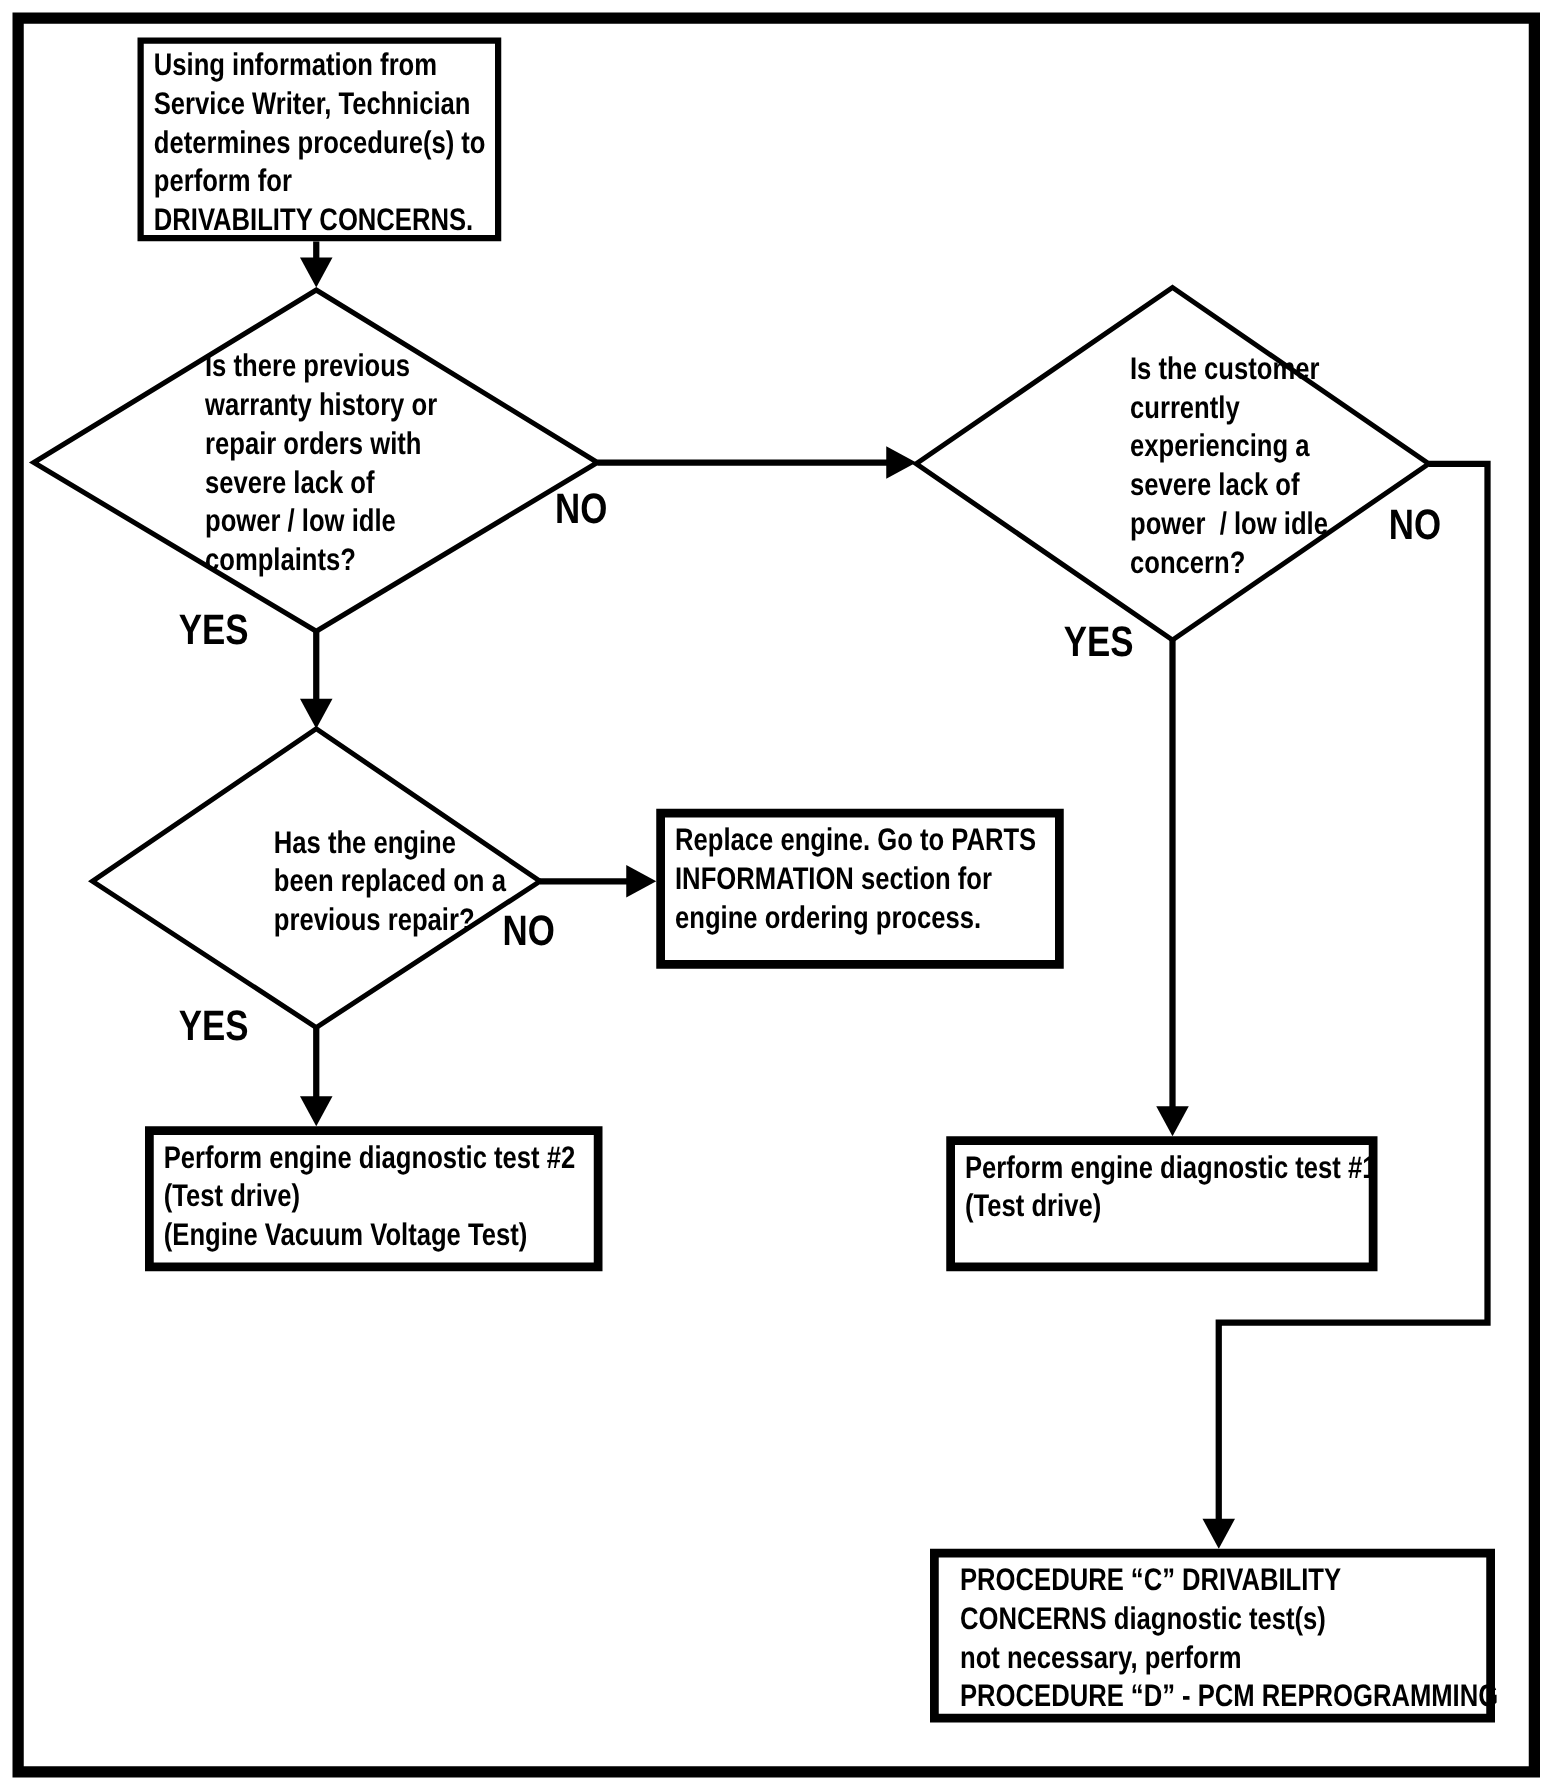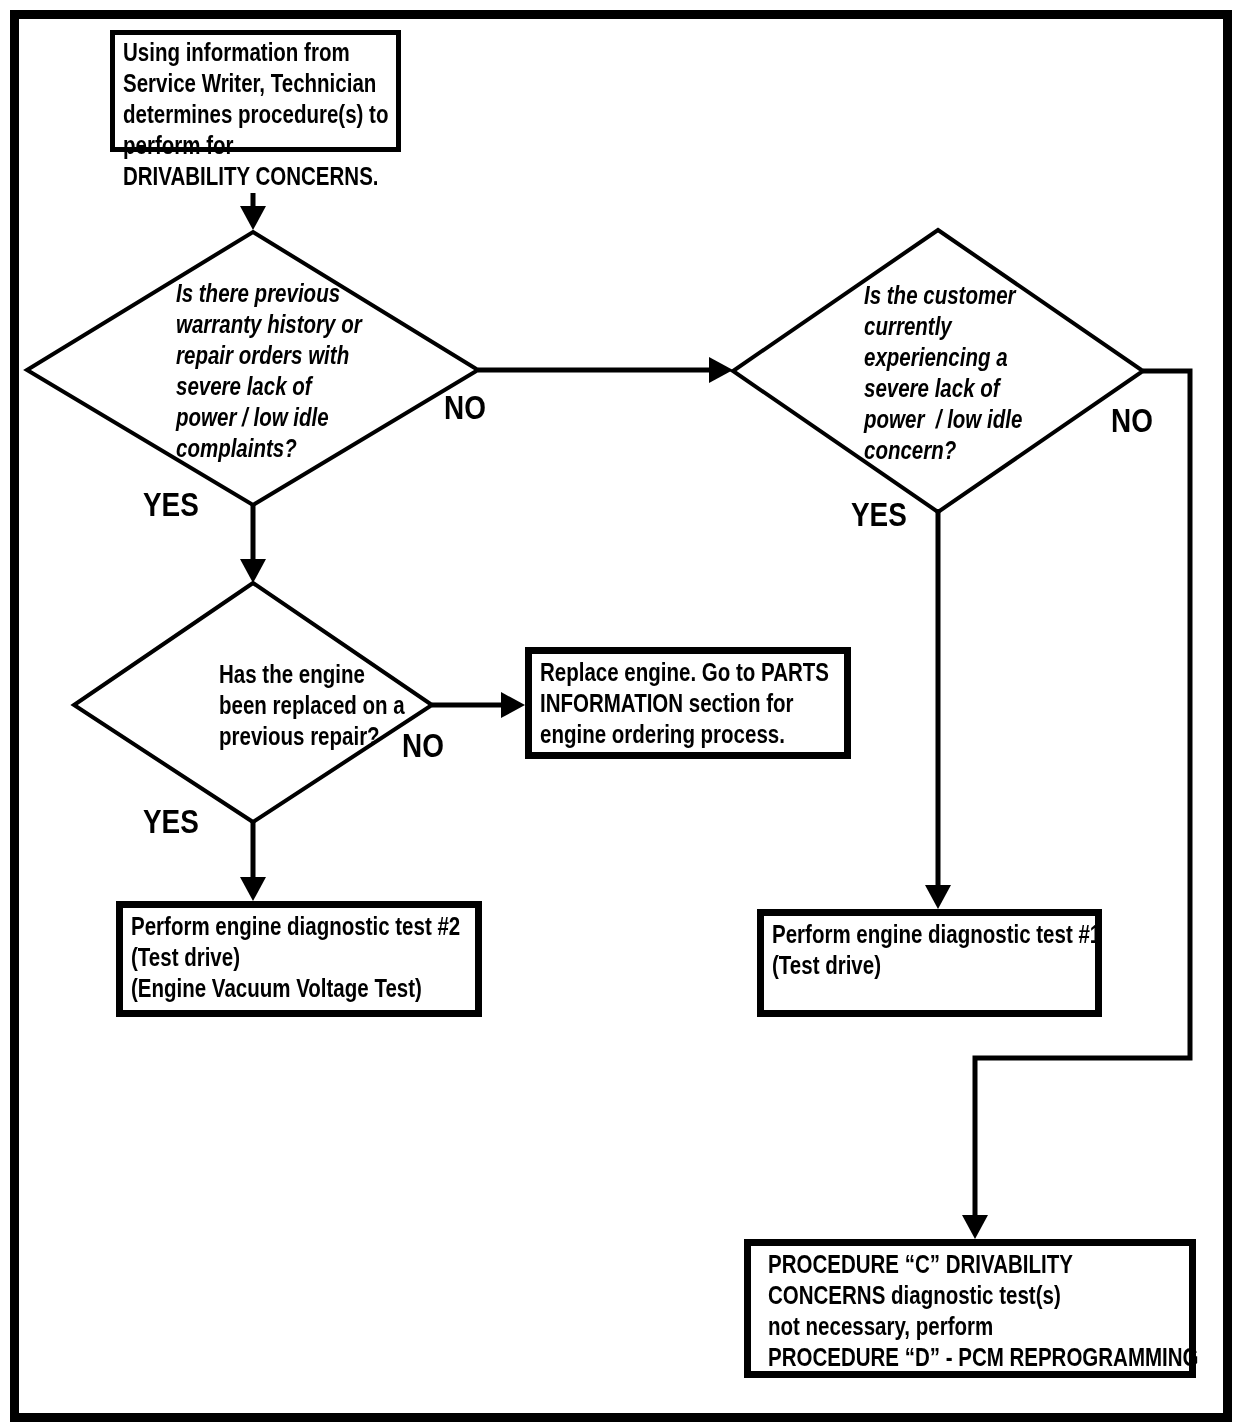--- a/index.html
+++ b/index.html
@@ -34,28 +34,28 @@
     position: absolute;
     font-size: 34px; line-height: 31px;
   }
   
   .txt {
     display: inline-block; white-space: pre;
     transform: scaleX(0.82); transform-origin: 0 0;
     font: inherit;
   }
 
-  #start-box   { left: 110px; top: 30px;   width: 291px; height: 122px; }
-  #replace-box { left: 525px; top: 647px;  width: 326px; height: 112px; }
+  #start-box   { left: 110px; top: 30px;   width: 291px; height: 163px; }
+  #replace-box { left: 525px; top: 647px;  width: 326px; height: 128px; }
   #test2-box   { left: 68px;  top: 901px;  width: 366px; height: 116px; margin-left: 48px; }
   #test1-box   { left: 757px; top: 909px;  width: 345px; height: 108px; }
   #proc-box    { left: 744px; top: 1239px; width: 452px; height: 139px; padding-left: 17px; }
 
-  #d1-text { left: 176px; top: 278px; font-style: italic; }
-  #d2-text { left: 864px; top: 280px; font-style: italic; }
+  #d1-text { left: 164px; top: 278px; }
+  #d2-text { left: 904px; top: 280px; }
   #d3-text { left: 172px; top: 659px; margin-left: 47px; }
 
   #no1  { left: 444px;  top: 392px; }
   #yes1 { left: 143px;  top: 489px; }
   #no2  { left: 402px;  top: 730px; }
   #yes2 { left: 143px;  top: 806px; }
   #no3  { left: 1111px; top: 405px; }
   #yes3 { left: 851px;  top: 499px; }
 </style>
 </head>

